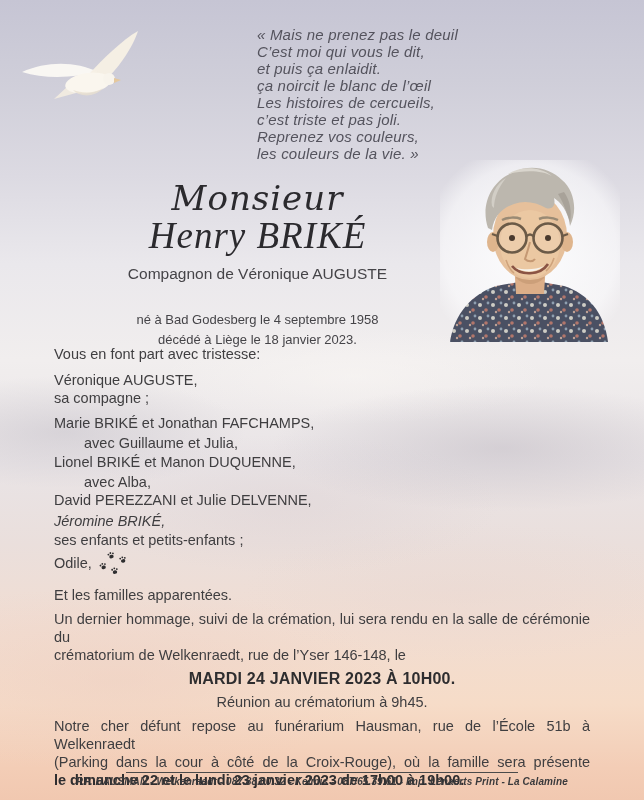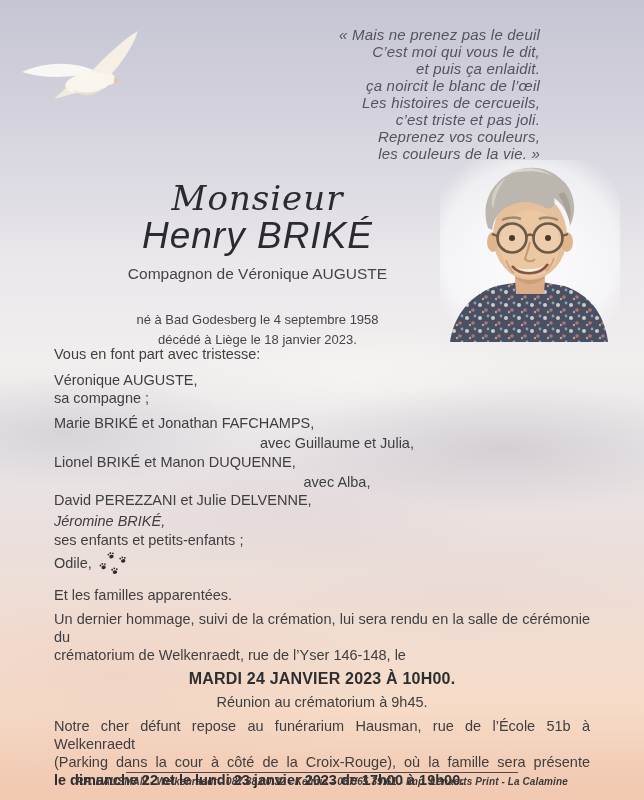--- a/index.html
+++ b/index.html
@@ -16,55 +16,55 @@
       radial-gradient(ellipse 300px 100px at 45% 63%, rgba(214,202,206,0.30), rgba(214,202,206,0) 70%),
       radial-gradient(ellipse 380px 130px at 18% 85%, rgba(236,204,192,0.45), rgba(236,204,192,0) 72%),
       radial-gradient(ellipse 320px 100px at 72% 74%, rgba(232,214,208,0.38), rgba(232,214,208,0) 70%),
       radial-gradient(ellipse 280px 70px at 55% 47%, rgba(250,247,244,0.55), rgba(250,247,244,0) 70%),
       linear-gradient(180deg,
         #c6c5d4 0%, #cfced9 10%, #dcdae2 22%, #eae8ec 33%,
         #f1eeee 45%, #e9e4e6 58%, #eadfdc 68%, #f1ddd2 78%,
         #f6dcc8 88%, #f3cdb6 96%, #f1c8b0 100%);
   }
   .quote{
-    position:absolute; left:250px; top:26px; width:290px;
-    text-align:right; font-style:italic;
+    position:absolute; left:257px; top:26px; width:290px;
+    text-align:left; font-style:italic;
     font-size:15px; line-height:17px; color:#54535d;
     letter-spacing:.2px;
   }
   .dove{ position:absolute; left:18px; top:28px; width:135px; height:90px; filter:blur(.4px); }
 
   .title-block{ position:absolute; left:60px; top:180px; width:395px; text-align:center; }
   .title-mr{
     font-family:"DejaVu Serif", serif; font-style:italic;
     font-size:34px; line-height:36px; color:#2b2a2e; letter-spacing:1px;
   }
   .title-name{
-    font-family:Liberation Sans, sans-serif; font-style:italic;
+    font-family:Liberation Serif, serif; font-style:italic;
     font-size:37px; line-height:40px; color:#2b2a2e; letter-spacing:1px;
   }
   .relation{ font-size:15.5px; margin-top:9px; color:#454448; }
   .dates{ font-size:13px; line-height:20px; margin-top:27px; color:#454448; }
 
   .portrait{ position:absolute; left:438px; top:158px; width:184px; height:184px; }
 
   .body{ position:absolute; left:54px; top:345px; width:536px; font-size:14.5px; line-height:18px; }
   .body .ln{ white-space:nowrap; }
   .right{ text-align:left; white-space:nowrap; }
   .indent{ padding-left:30px; }
   .pawline{ display:flex; align-items:flex-start; }
   .paws{ width:32px; height:26px; margin-left:5px; margin-top:-2px; }
   .just{ text-align:justify; text-align-last:justify; white-space:normal; }
   .center{ text-align:center; }
   .bold{ font-weight:bold; color:#2e2d2f; }
   .datebold{ font-size:16px; letter-spacing:.2px; }
 
   .mt8{margin-top:8px;} .mt7{margin-top:7px;} .mt6{margin-top:6px;}
   .mt5{margin-top:5px;} .mt3{margin-top:3px;font-style:italic;}
-  .mt2{margin-top:2px;text-align:center;} .mt1{margin-top:1px;} .mt0{margin-top:0;}
+  .mt2{margin-top:2px;} .mt1{margin-top:1px;} .mt0{margin-top:0;}
   .enf{ padding-right:24px; }
 
   .footer{ position:absolute; left:0; top:772px; width:644px; text-align:center; }
   .footer-line{ width:392px; margin:0 auto; border-top:1.3px solid #4a4a4a; }
   .footer-text{
     margin-top:3px; font-size:10px; font-style:italic; font-weight:600;
     color:#3a3a3c; letter-spacing:.1px;
   }
 </style>
 </head>

